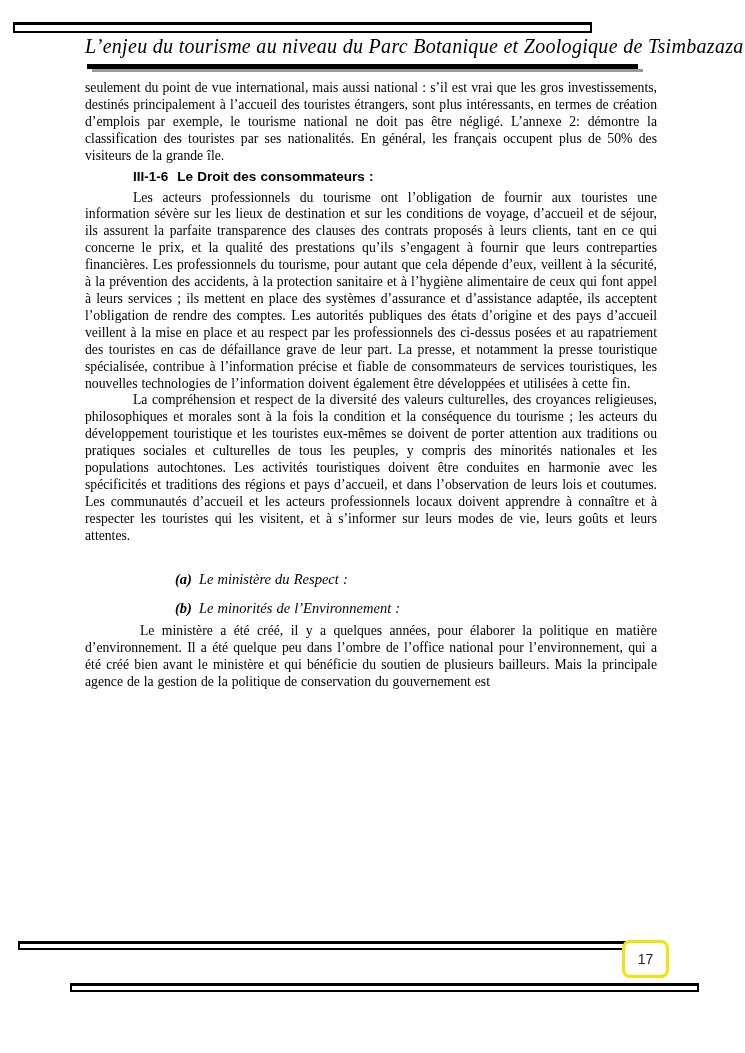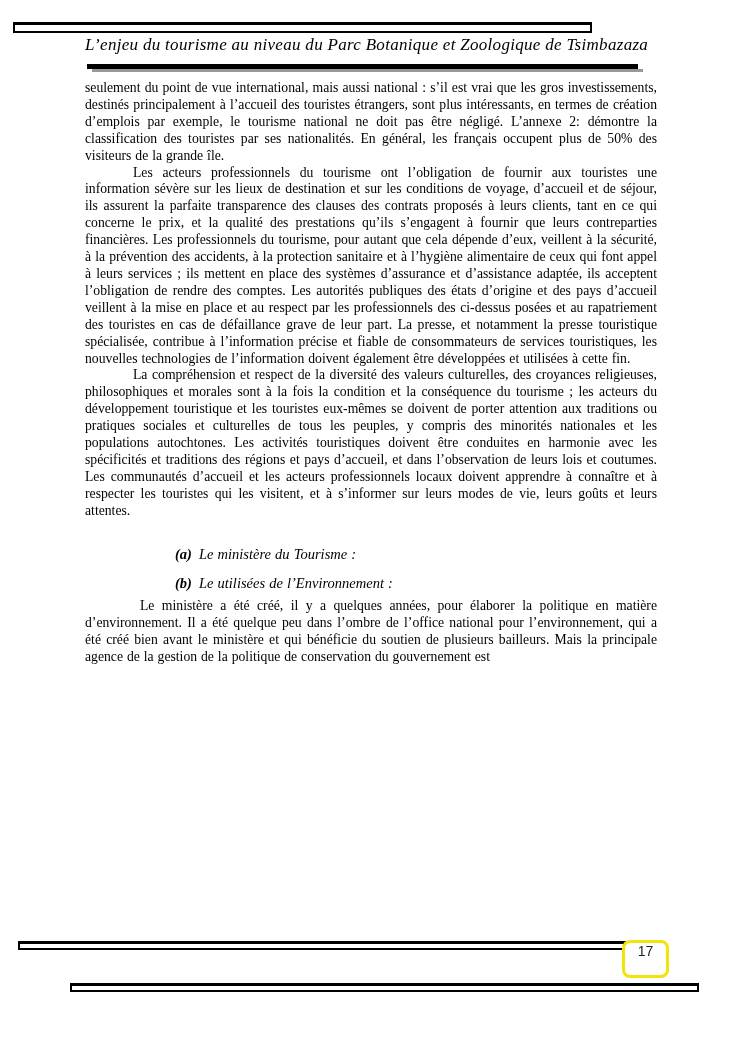--- a/index.html
+++ b/index.html
@@ -18,21 +18,21 @@
     width:579px; height:11px;
     box-sizing:border-box;
     border:2px solid #000; border-top-width:3px;
     background:#fff;
   }
 
   
   .header-title {
     position:absolute; left:85px; top:35px;
     font-style:italic;
-    font-size:17px;
+    font-size:20px;
     letter-spacing:0.3px;
     white-space:nowrap;
   }
 
   
   .rule-black { position:absolute; left:87px; top:64px; width:551px; height:5px; background:#000; }
   .rule-gray  { position:absolute; left:92px; top:69px; width:551px; height:3px; background:#999; }
 
   
   .content {
@@ -79,55 +79,58 @@
   .footer-bar-2 { left:70px; top:983px; width:629px; }
 
   
   .page-box {
     position:absolute; left:622px; top:940px;
     width:47px; height:38px;
     box-sizing:border-box;
     border:3px solid #f2e408;
     border-radius:8px;
     background:#fff;
-    display:flex; justify-content:center;
+    display:flex; align-items:center; justify-content:center;
     font-family:"Liberation Sans", sans-serif;
     font-size:14px;
     color:#222;
     z-index:5;
   }
 </style>
 </head>
 <body>
 
 <div class="top-box"></div>
 
 <div class="header-title">L’enjeu du tourisme au niveau du Parc Botanique et Zoologique de Tsimbazaza</div>
 
 <div class="rule-black"></div>
 <div class="rule-gray"></div>
 
 <div class="content">
 
   <p class="par-intro">seulement du point de vue international, mais aussi national : s’il est vrai que les gros investissements, destinés principalement à l’accueil des touristes étrangers, sont plus intéressants, en termes de création d’emplois par exemple, le tourisme national ne doit pas être négligé. L’annexe 2: démontre la classification des touristes par ses nationalités. En général, les français occupent plus de 50% des visiteurs de la grande île.</p>
 
+  <div class="sec-heading first">
+    <span class="sec-num">III-1-6</span><span>Le Droit des consommateurs :</span>
+  </div>
 
   <p class="par-indent">Les acteurs professionnels du tourisme ont l’obligation de fournir aux touristes une information sévère sur les lieux de destination et sur les conditions de voyage, d’accueil et de séjour, ils assurent la parfaite transparence des clauses des contrats proposés à leurs clients, tant en ce qui concerne le prix, et la qualité des prestations qu’ils s’engagent à fournir que leurs contreparties financières. Les professionnels du tourisme, pour autant que cela dépende d’eux, veillent à la sécurité, à la prévention des accidents, à la protection sanitaire et à l’hygiène alimentaire de ceux qui font appel à leurs services ; ils mettent en place des systèmes d’assurance et d’assistance adaptée, ils acceptent l’obligation de rendre des comptes. Les autorités publiques des états d’origine et des pays d’accueil veillent à la mise en place et au respect par les professionnels des ci-dessus posées et au rapatriement des touristes en cas de défaillance grave de leur part. La presse, et notamment la presse touristique spécialisée, contribue à l’information précise et fiable de consommateurs de services touristiques, les nouvelles technologies de l’information doivent également être développées et utilisées à cette fin.</p>
 
 
   <p class="par-indent">La compréhension et respect de la diversité des valeurs culturelles, des croyances religieuses, philosophiques et morales sont à la fois la condition et la conséquence du tourisme ; les acteurs du développement touristique et les touristes eux-mêmes se doivent de porter attention aux traditions ou pratiques sociales et culturelles de tous les peuples, y compris des minorités nationales et les populations autochtones. Les activités touristiques doivent être conduites en harmonie avec les spécificités et traditions des régions et pays d’accueil, et dans l’observation de leurs lois et coutumes. Les communautés d’accueil et les acteurs professionnels locaux doivent apprendre à connaître et à respecter les touristes qui les visitent, et à s’informer sur leurs modes de vie, leurs goûts et leurs attentes.</p>
 
 
   <div class="sub-heading first-sub">
-    <span class="sub-marker">(a)</span><span>Le ministère du Tourisme :</span>
+    <span class="sub-marker">(a)</span><span>Le ministère du Respect :</span>
   </div>
 
 
   <div class="sub-heading">
-    <span class="sub-marker">(b)</span><span>Le utilisées de l’Environnement :</span>
+    <span class="sub-marker">(b)</span><span>Le minorités de l’Environnement :</span>
   </div>
 
   <p class="par-indent-lg">Le ministère a été créé, il y a quelques années, pour élaborer la politique en matière d’environnement. Il a été quelque peu dans l’ombre de l’office national pour l’environnement, qui a été créé bien avant le ministère et qui bénéficie du soutien de plusieurs bailleurs. Mais la principale agence de la gestion de la politique de conservation du gouvernement est</p>
 
 </div>
 
 <div class="footer-bar footer-bar-1"></div>
 
 <div class="page-box">
   <span>17</span>

